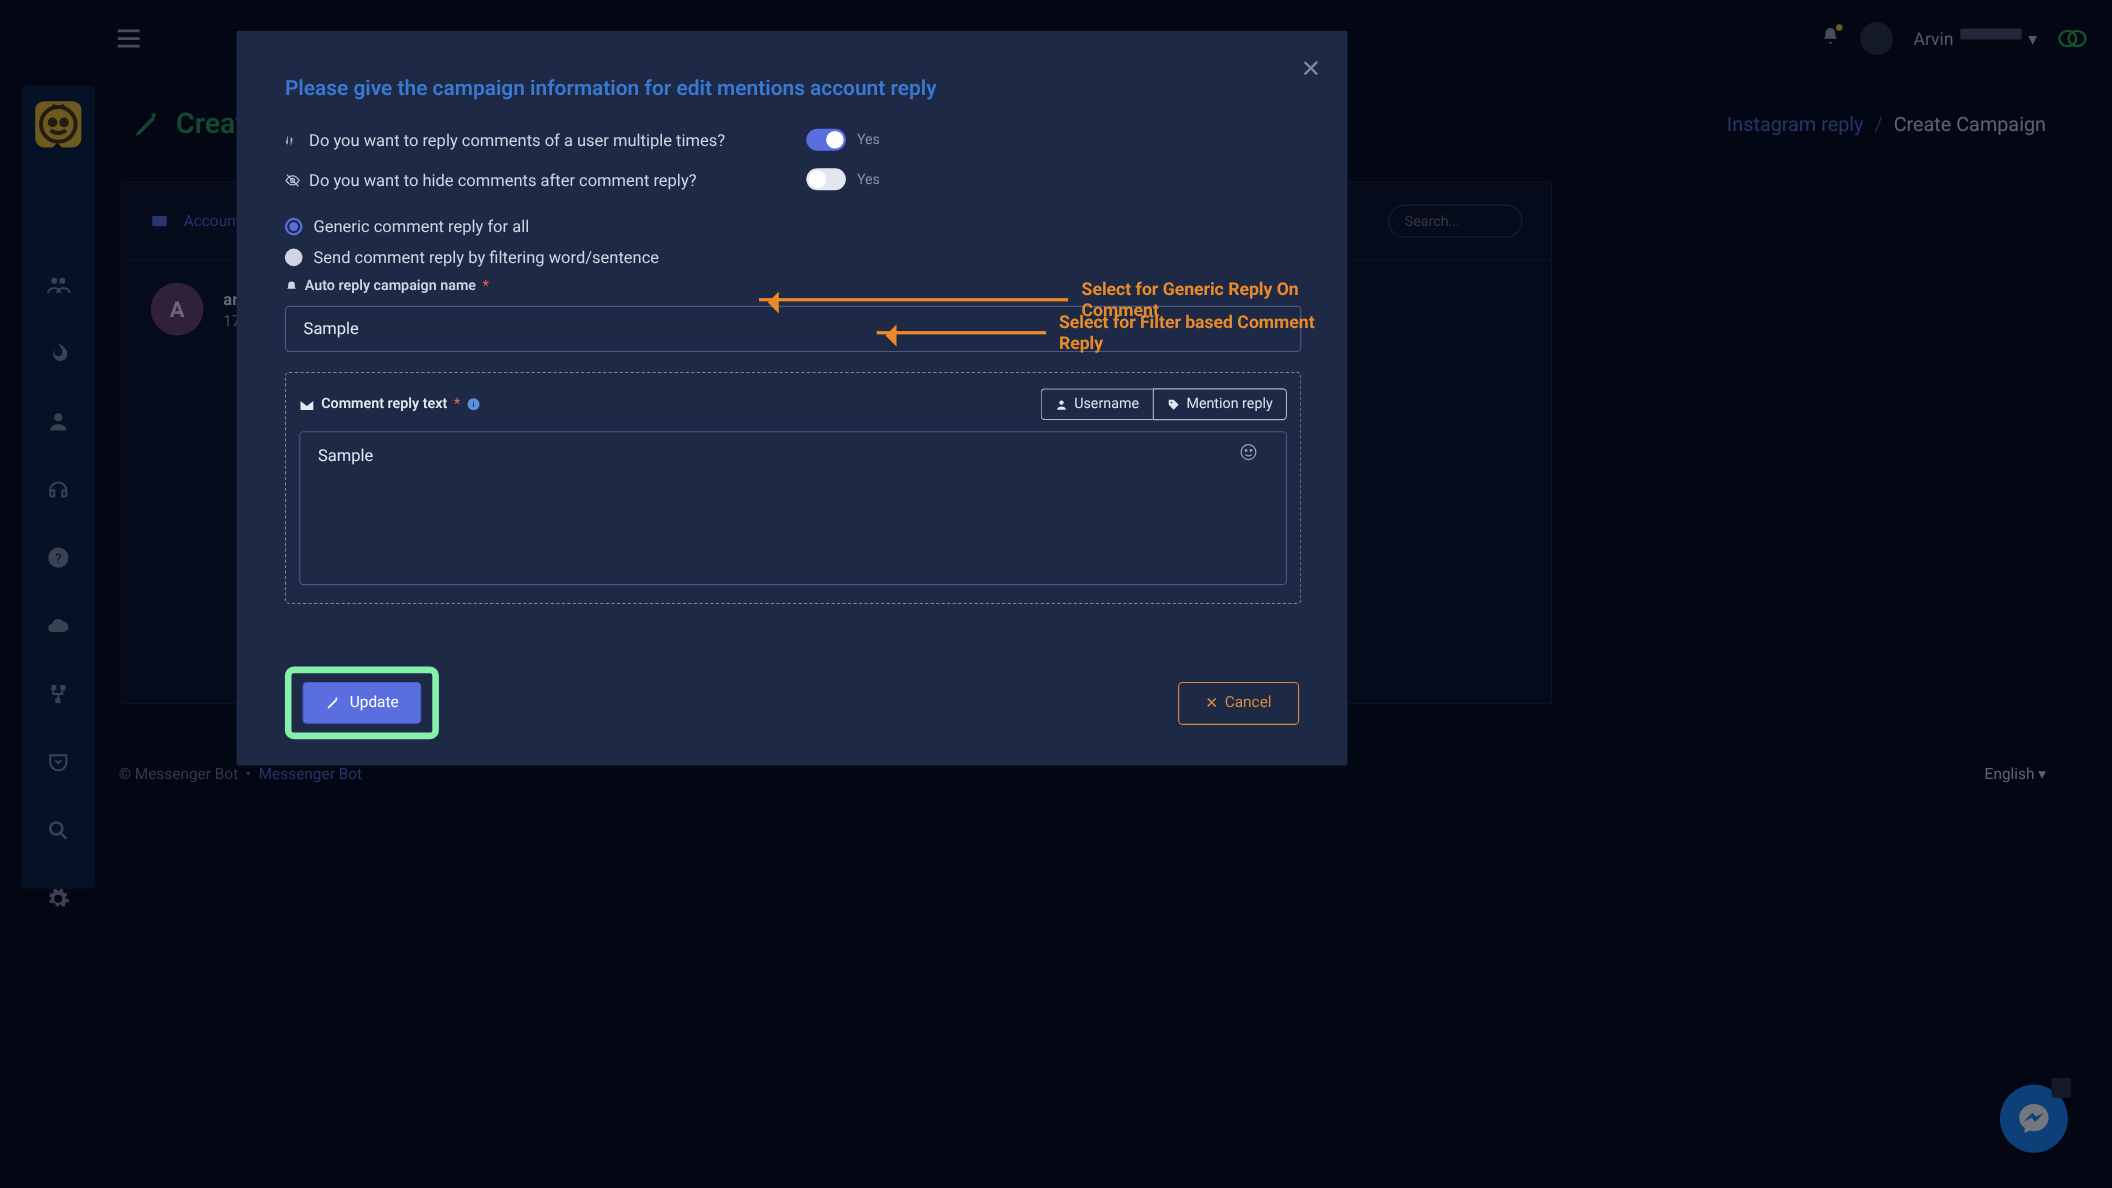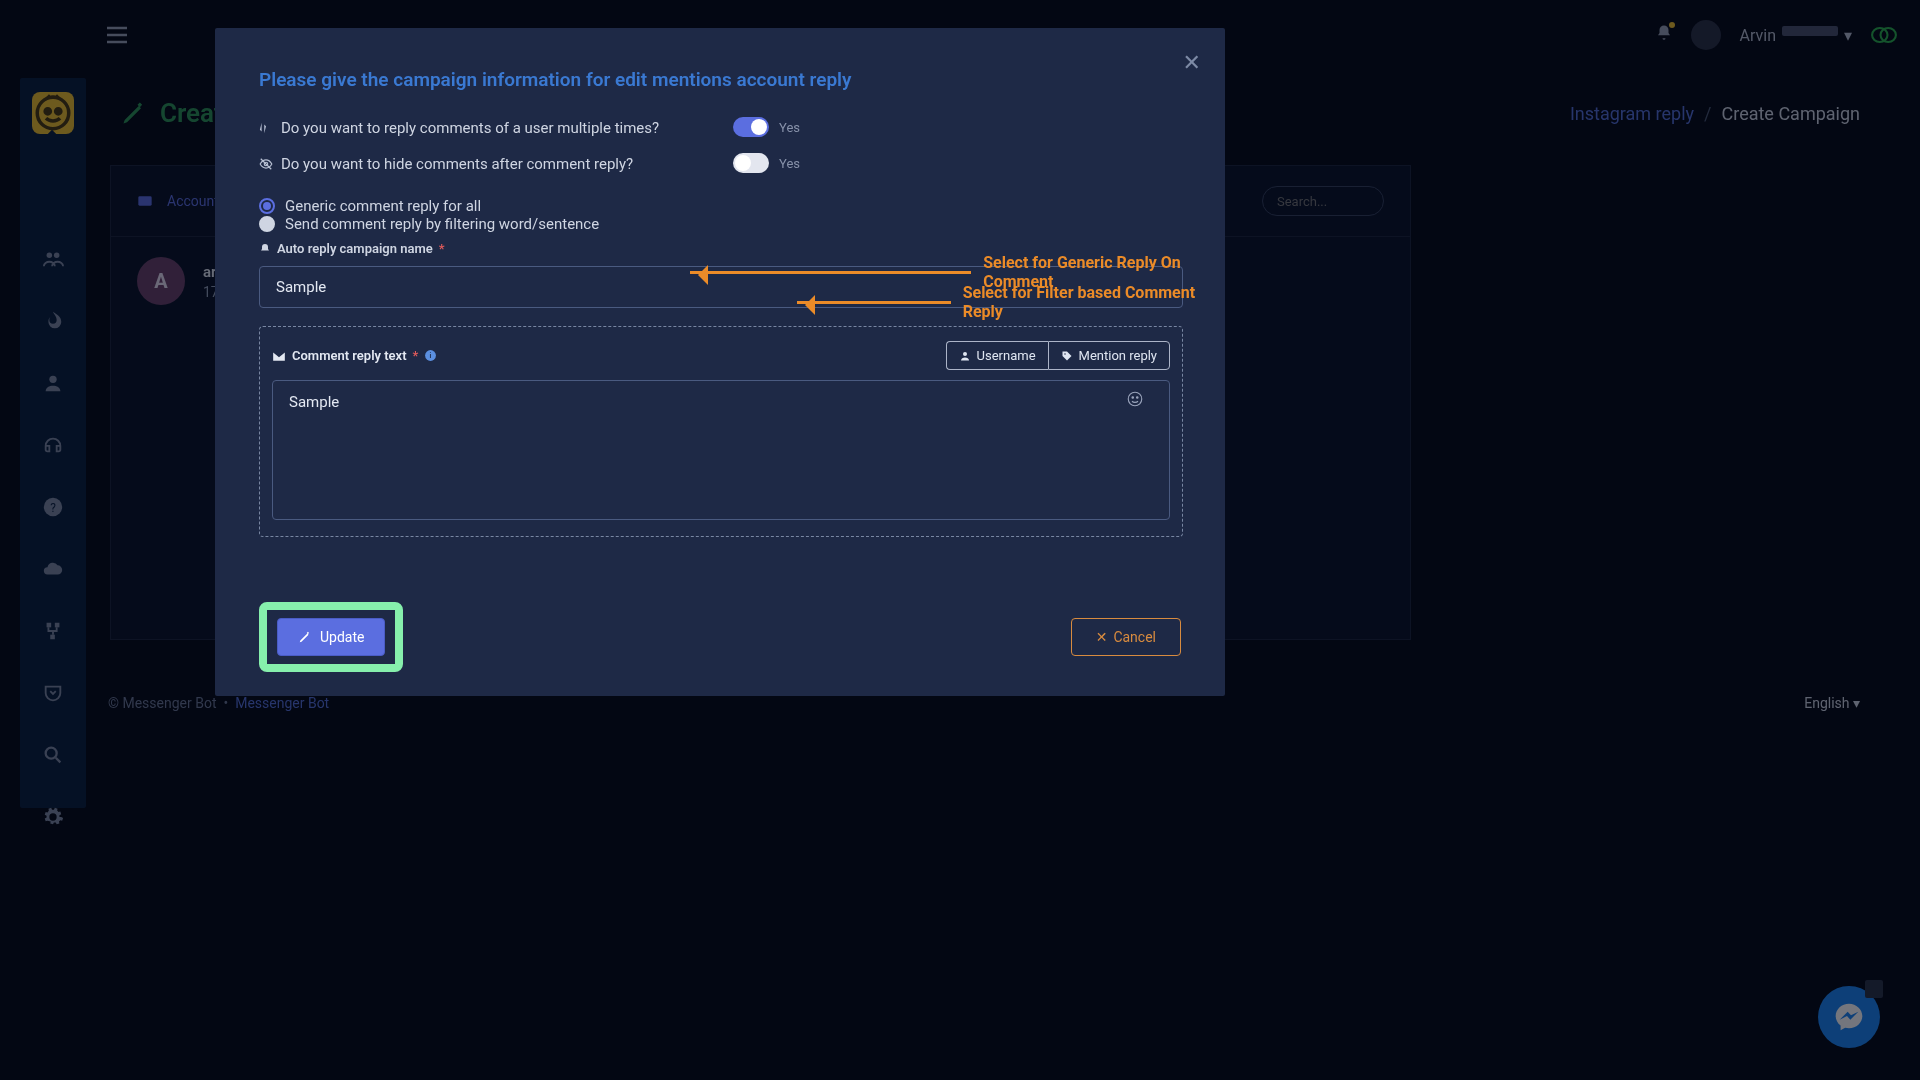--- a/index.html
+++ b/index.html
@@ -46,42 +46,42 @@
 .modal-title{color:#3a79d2;font-size:19px;font-weight:600;margin-bottom:28px}
 .q-row{display:flex;align-items:flex-end;gap:14px;margin-bottom:18px;font-size:15px;color:#cfd5e2;position:relative}
 .q-label{display:flex;align-items:center;gap:8px}
 .q-icon{width:14px;height:14px;color:#b8c0d3}
 .switch-wrap{position:absolute;left:474px;display:flex;align-items:center;gap:10px}
 .switch{width:36px;height:20px;border-radius:12px;position:relative;cursor:pointer}
 .switch .knob{position:absolute;top:2px;width:16px;height:16px;border-radius:50%;background:#fff}
 .switch.on{background:#5b6ee0}.switch.on .knob{right:2px}
 .switch.off{background:#e3e6ef}.switch.off .knob{left:2px}
 .switch-text{color:#8791a9;font-size:13px}
-.radio-row{display:flex;align-items:center;gap:10px;font-size:15px;color:#cfd5e2;}
+.radio-row{display:flex;align-items:center;gap:10px;font-size:15px;color:#cfd5e2;margin-bottom:10px}
 .radio{width:16px;height:16px;border-radius:50%;border:2px solid #cfd5e2;display:flex;align-items:center;justify-content:center;cursor:pointer}
 .radio.sel{border-color:#5b6ee0}
 .radio.sel::after{content:"";width:8px;height:8px;border-radius:50%;background:#5b6ee0}
 .radio.unsel{background:#cfd5e2;border-color:#cfd5e2}
 .field-label{display:flex;align-items:center;gap:6px;font-size:13px;color:#cfd5e2;margin-top:8px;margin-bottom:10px;font-weight:600}
 .req{color:#e05b5b}
 .text-input{width:924px;height:42px;background:transparent;border:1px solid #4a5a80;border-radius:4px;padding:0 16px;color:#e3e8f2;font-size:15px}
 .reply-block{margin-top:18px;width:924px;border:1px dashed #7886a2;border-radius:4px;padding:14px 12px 12px}
 .reply-head{display:flex;align-items:center;justify-content:space-between;margin-bottom:10px}
 .reply-head-left{display:flex;align-items:center;gap:6px;font-size:13px;font-weight:600;color:#e3e8f2}
 .info-icon{width:13px;height:13px;color:#5b8fe0}
 .tag-btns{display:flex;gap:0}
 .tag-btn{border:1px solid #acb4c8;color:#dfe5f1;padding:6px 12px;font-size:13px;display:flex;align-items:center;gap:6px;cursor:pointer}
 .tag-btn:first-child{border-radius:4px 0 0 4px;border-right:0}
 .tag-btn:last-child{border-radius:0 4px 4px 0}
 .textarea{width:100%;height:140px;background:transparent;border:1px solid #4a5a80;border-radius:4px;padding:12px 16px;color:#e3e8f2;font-size:15px;resize:none;font-family:inherit}
 .emoji-icon{position:absolute;right:26px;top:10px;color:#9aa4bc}
 .ta-wrap{position:relative}
 
 .modal-actions{position:absolute;left:44px;right:44px;bottom:24px;display:flex;align-items:center;justify-content:space-between}
-.highlight-box{border:8px solid #86efac;border-radius:8px;padding:8px 10px;background:#1e2946}
+.highlight-box{border:6px solid #86efac;border-radius:8px;padding:8px 10px;background:#1e2946}
 .btn-update{background:#5b6ee0;color:#fff;border:1px solid #4a5cc6;border-radius:4px;padding:10px 20px;font-size:14px;display:flex;align-items:center;gap:8px;cursor:pointer}
 .btn-cancel{background:transparent;color:#d88b3f;border:1px solid #d88b3f;border-radius:4px;padding:10px 24px;font-size:14px;display:flex;align-items:center;gap:6px;cursor:pointer}
 
 .annot{position:absolute;display:flex;align-items:center;gap:12px;color:#eb8b28;font-weight:700;font-size:16px;z-index:6}
 .annot .arrow{height:0;border-top:3px solid #eb8b28;position:relative}
 .annot .arrow::before{content:"";position:absolute;left:-2px;top:-9px;border:10px solid transparent;border-right-color:#eb8b28}
 .annot1{top:225px;left:475px}
 .annot1 .arrow{width:316px}
 .annot2{top:255px;left:582px}
 .annot2 .arrow{width:162px}

